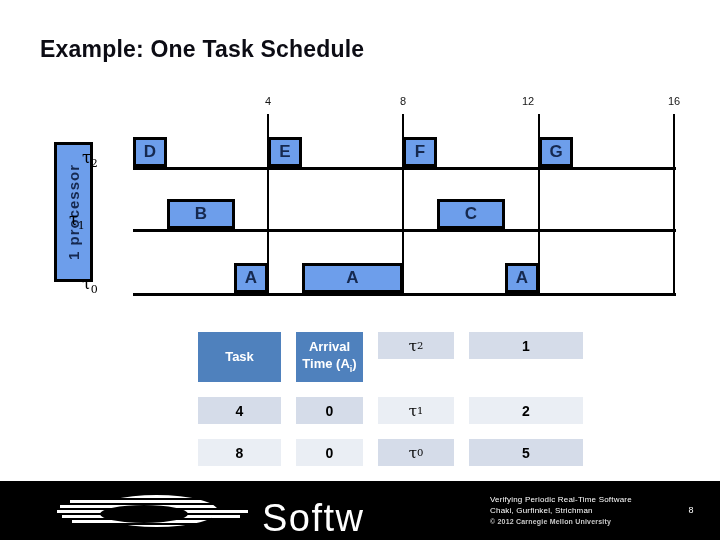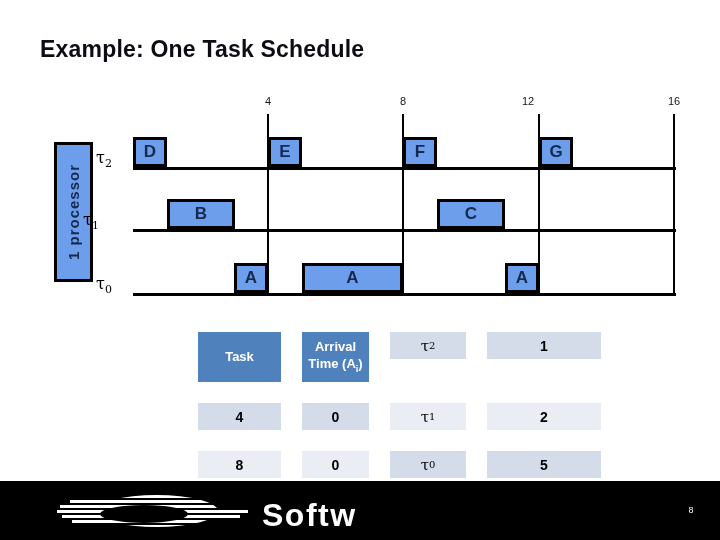--- a/index.html
+++ b/index.html
@@ -10,50 +10,50 @@
 
   
   .chart{position:absolute;left:0;top:0;width:720px;height:320px;}
   .proc-box{position:absolute;left:54px;top:142px;width:39px;height:140px;box-sizing:border-box;
             background:var(--block-fill,#6D9EEB);border:3px solid #000;
             display:flex;align-items:center;justify-content:center;}
   .proc-box span{writing-mode:vertical-rl;transform:rotate(180deg);font-weight:bold;
                  font-size:15px;color:var(--block-text,#16294F);white-space:nowrap;letter-spacing:1px;}
   .tick-label{position:absolute;width:24px;text-align:center;font-size:11px;color:#161616;}
   .tick-line{position:absolute;width:2px;background:#000;}
-  .row-label{position:absolute;width:44px;text-align:center;font-family:"DejaVu Serif",serif;
+  .row-label{position:absolute;width:44px;text-align:left;font-family:"DejaVu Serif",serif;
              font-size:16px;color:#000;}
   .row-label sub{font-size:11px;}
   .baseline{position:absolute;height:3px;background:#000;}
   .block{position:absolute;height:30px;box-sizing:border-box;background:var(--block-fill,#6D9EEB);
          border:3px solid var(--block-border,#000);display:flex;align-items:center;justify-content:center;
          font-weight:bold;font-size:17px;color:var(--block-text,#16294F);}
 
   
   #task-table{position:absolute;left:198px;top:332px;display:grid;
-              grid-template-columns:83px 67px 76px 114px;gap:21px;}
+              grid-template-columns:83px 67px 76px 114px;gap:15px;}
   .th{background:var(--table-header-bg,#4F81BD);color:#fff;font-weight:bold;font-size:13px;
       height:50px;display:flex;flex-direction:column;align-items:center;justify-content:center;
       text-align:center;line-height:1.3;}
   .th sub{font-size:9px;}
   .td{height:27px;display:flex;align-items:center;justify-content:center;font-size:14px;color:#000;}
   .td.num{font-weight:bold;}
   .td.tau{font-family:"DejaVu Serif",serif;font-size:15px;}
   .td.tau sub{font-size:10px;}
   .band1{background:var(--table-band-dark,#D5DCE9);}
   .band2{background:var(--table-band-light,#EAEEF4);}
 
   
   .footer{position:absolute;left:0;top:481px;width:720px;height:59px;background:var(--footer-bg,#000);}
   .logo{position:absolute;left:0;top:0;width:260px;height:59px;}
   .logo-bar{position:absolute;height:3px;background:#fff;}
   .logo-ellipse{position:absolute;left:95px;top:14px;width:123px;height:32px;border-radius:50%;
                 background:repeating-linear-gradient(#fff 0 3px,#000 3px 5px);}
   .logo-blob{position:absolute;left:100px;top:24px;width:88px;height:18px;border-radius:50%;background:#000;}
-  .softw{position:absolute;left:262px;top:16px;font-size:32px;font-weight:bold;color:#fff;letter-spacing:1.5px;}
+  .softw{position:absolute;left:262px;top:16px;font-size:38px;font-weight:normal;color:#fff;letter-spacing:1.5px;}
   .cite{position:absolute;left:490px;top:13px;width:190px;}
   .cite-line{font-size:8px;line-height:11px;color:#fff;letter-spacing:0.2px;}
   .copyright{font-size:7px;color:#c9c9c9;font-weight:bold;margin-top:2px;letter-spacing:0.2px;}
   .page-num{position:absolute;left:684px;top:24px;width:14px;text-align:center;font-size:9px;color:#fff;}
 </style>
 </head>
 <body>
 
 <div class="slide">
 
@@ -118,16 +118,21 @@
       <div class="logo-bar" style="left:60px;top:24px;width:95px;"></div>
       <div class="logo-bar" style="left:57px;top:29px;width:95px;"></div>
       <div class="logo-bar" style="left:62px;top:34px;width:95px;"></div>
       <div class="logo-bar" style="left:72px;top:39px;width:95px;"></div>
       <div class="logo-ellipse"></div>
       <div class="logo-blob"></div>
       <div class="logo-bar" style="left:212px;top:29px;width:36px;"></div>
       <div class="logo-bar" style="left:212px;top:34px;width:28px;"></div>
     </div>
     <div class="softw">Softw</div>
+    <div class="cite">
+      <div class="cite-line">Verifying Periodic Real-Time Software</div>
+      <div class="cite-line">Chaki, Gurfinkel, Strichman</div>
+      <div class="copyright">© 2012 Carnegie Mellon University</div>
+    </div>
     <div class="page-num">8</div>
   </div>
 
 </div>
 
 </body></html>

